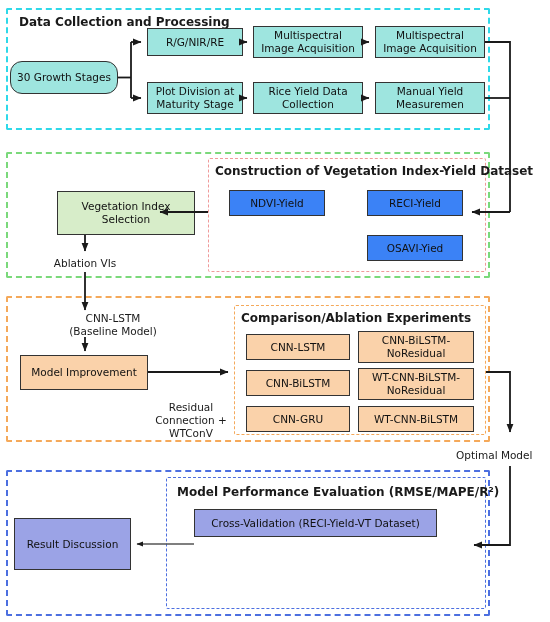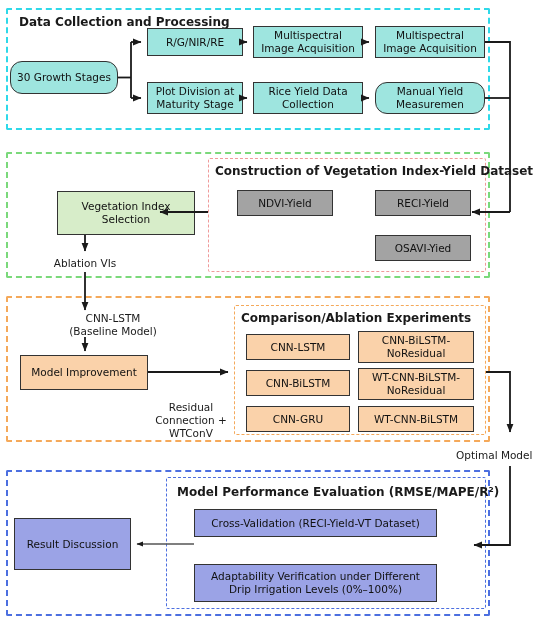--- a/index.html
+++ b/index.html
@@ -52,21 +52,21 @@
     justify-content: center;
     text-align: center;
     border: 1.6px solid #333333;
     font-size: 10.5px;
     line-height: 1.22;
     color: #111111;
     padding: 1px 3px;
   }
   .node.cyan  { background: #9EE5DF; }
   .node.green { background: #D7EDC9; margin-left: 41px; }
-  .node.pink  { background: #a3a3a3; margin-left: 8px; }
+  .node.pink  { background: #3b82f6; }
   .node.orange{ background: #FAD2AA; }
   .node.purple{ background: #9BA3E6; }
 
   
   .label {
     position: absolute;
     font-size: 10.5px;
     line-height: 1.22;
     color: #1a1a1a;
     text-align: center;
@@ -100,21 +100,21 @@
 
   <div class="node cyan" style="left:375px; top:26px; width:110px; height:32px; white-space:pre-line;">Multispectral
 Image Acquisition</div>
 
   <div class="node cyan" style="left:147px; top:82px; width:96px; height:32px; white-space:pre-line;">Plot Division at
 Maturity Stage</div>
 
   <div class="node cyan" style="left:253px; top:82px; width:110px; height:32px; white-space:pre-line;">Rice Yield Data
 Collection</div>
 
-  <div class="node cyan" style="left:375px; top:82px; width:110px; height:32px; white-space:pre-line;border-radius:12px;">Manual Yield
+  <div class="node cyan" style="left:375px; top:82px; width:110px; height:32px; white-space:pre-line;">Manual Yield
 Measuremen</div>
 
   <div class="section" style="left:6px; top:152px; width:484px; height:126px; border-color:#7BD97B;"></div>
 
   <div class="subsection" style="left:208px; top:158px; width:278px; height:114px; border-color:#F09A9A;"></div>
   <div class="section-title" style="left:215px; top:164px;">Construction of Vegetation Index-Yield Dataset</div>
 
   <div class="node green" style="left:16px; top:191px; width:138px; height:44px; white-space:pre-line;">Vegetation Index
 Selection</div>
 
@@ -159,22 +159,20 @@
 
   <div class="section" style="left:6px; top:470px; width:484px; height:146px; border-color:#4C6FE0;"></div>
 
   <div class="subsection" style="left:166px; top:477px; width:320px; height:132px; border-color:#4C6FE0;"></div>
   <div class="section-title" style="left:177px; top:485px;">Model Performance Evaluation (RMSE/MAPE/R²)</div>
 
   <div class="node purple" style="left:14px; top:518px; width:117px; height:52px;">Result Discussion</div>
 
   <div class="node purple" style="left:194px; top:509px; width:243px; height:28px;">Cross-Validation (RECI-Yield-VT Dataset)</div>
 
-  <div class="node purple" style="left:194px; top:564px; width:243px; height:38px; white-space:pre-line;">Adaptability Verification  under Different
-Drip Irrigation Levels (0%–100%)</div>
 
   <svg id="wires" viewBox="0 0 550 622">
     <defs>
       <marker id="ah" markerWidth="7" markerHeight="7" refX="6" refY="3.1" orient="auto" markerUnits="userSpaceOnUse">
         <path d="M0,0.5 L6.5,3.1 L0,5.7 z" fill="#1a1a1a"></path>
       </marker>
       <marker id="ahb" markerWidth="9" markerHeight="9" refX="8" refY="4" orient="auto" markerUnits="userSpaceOnUse">
         <path d="M0,0.6 L8.4,4 L0,7.4 z" fill="#1a1a1a"></path>
       </marker>
     </defs>

